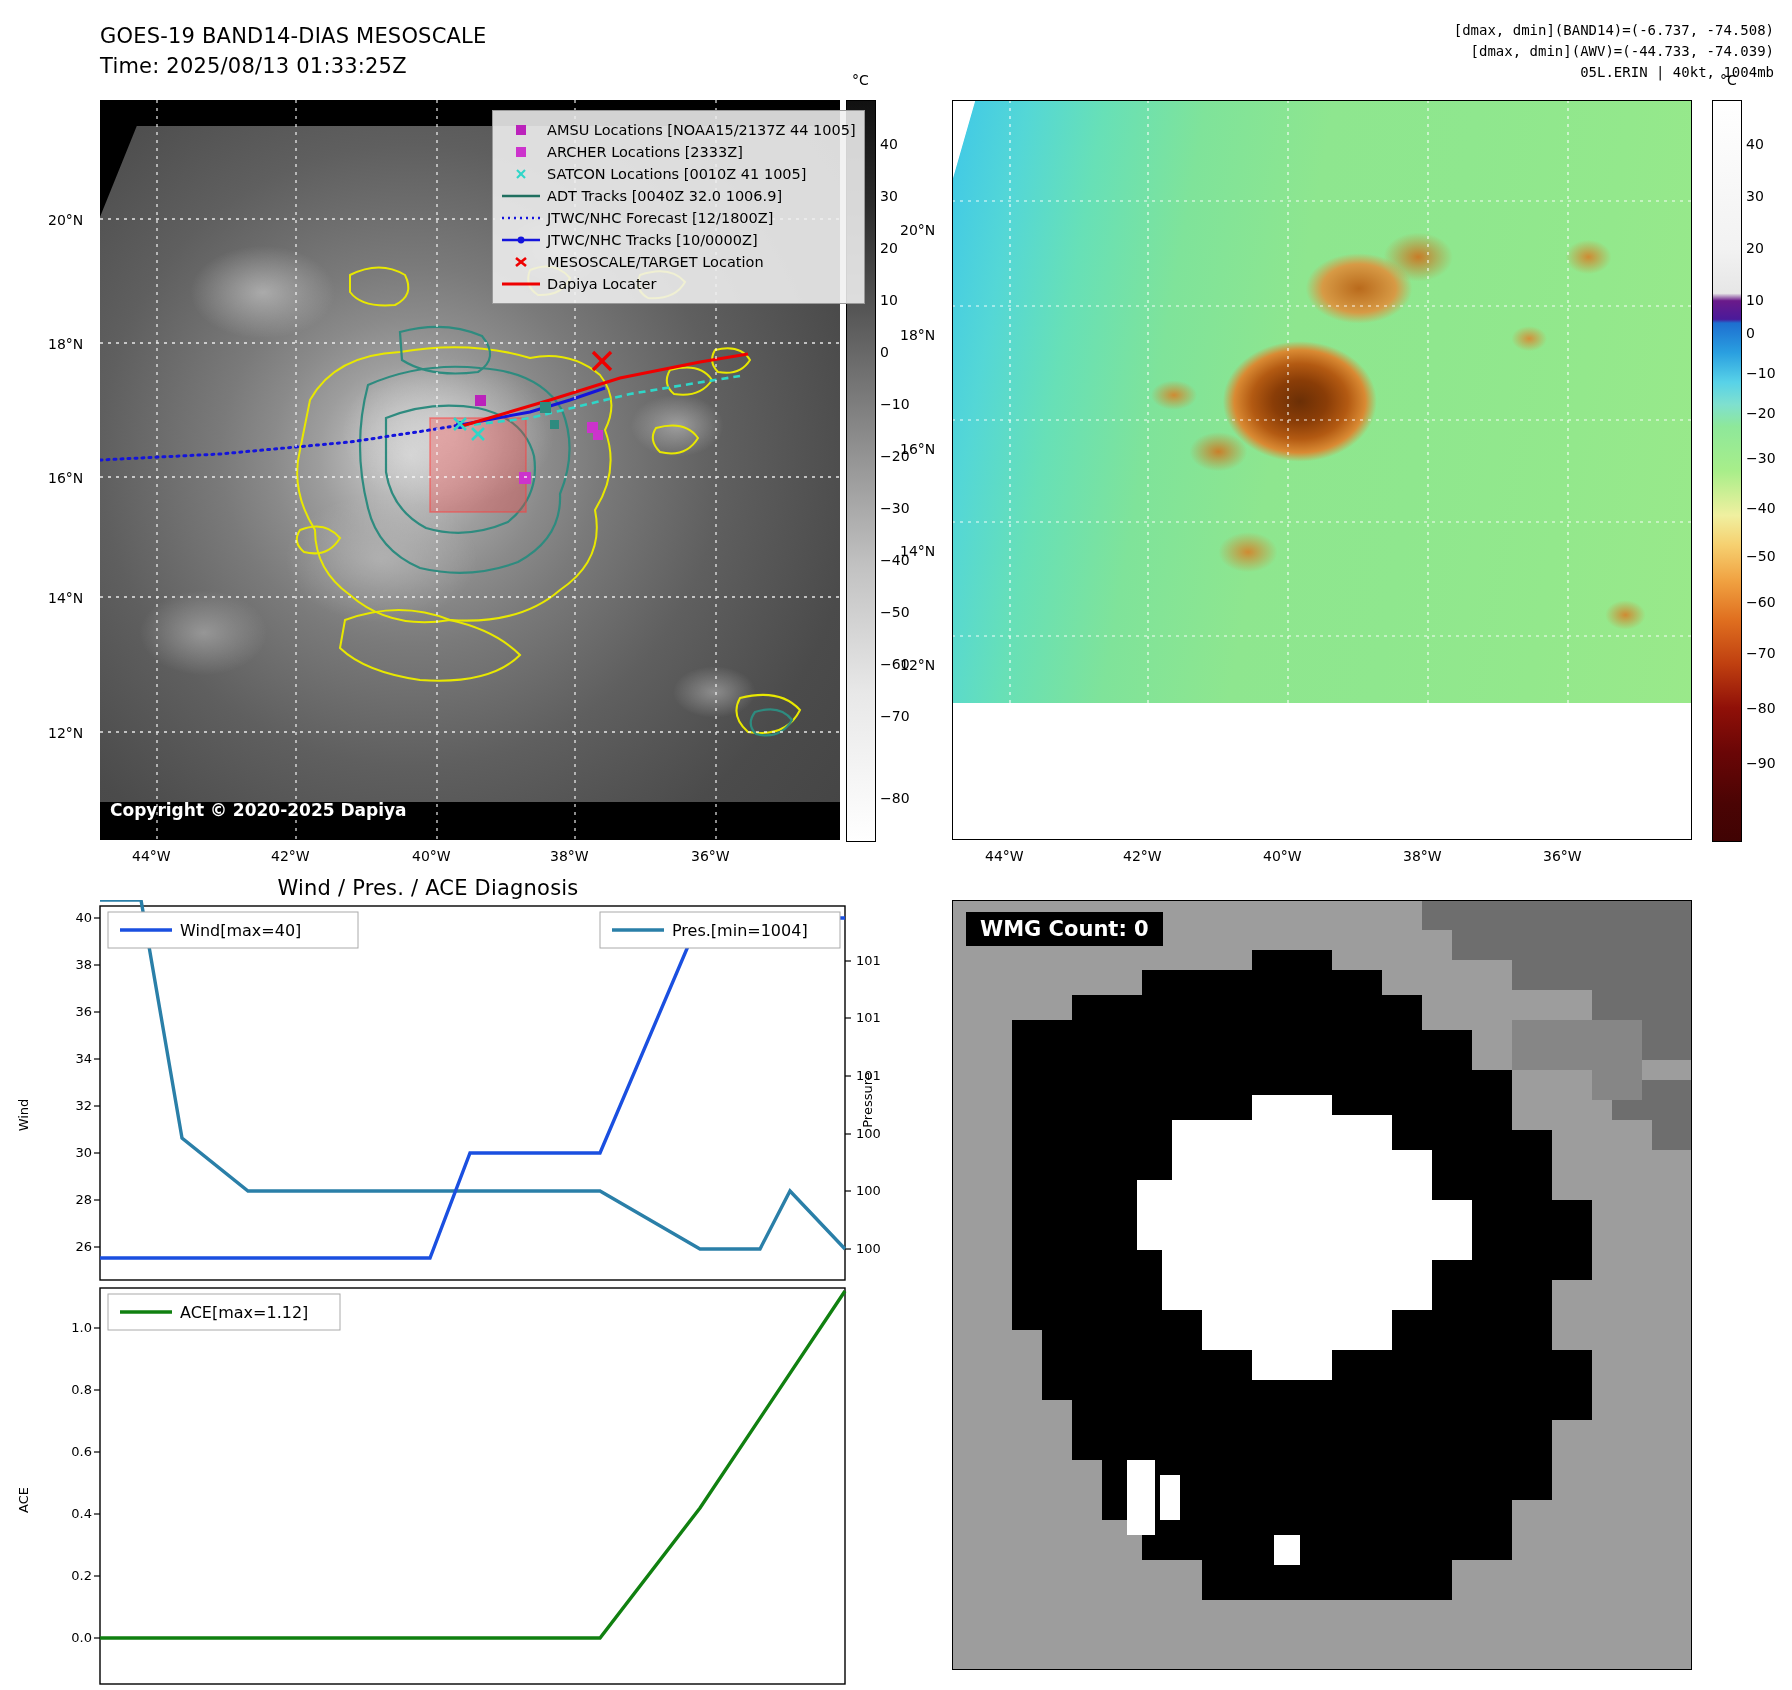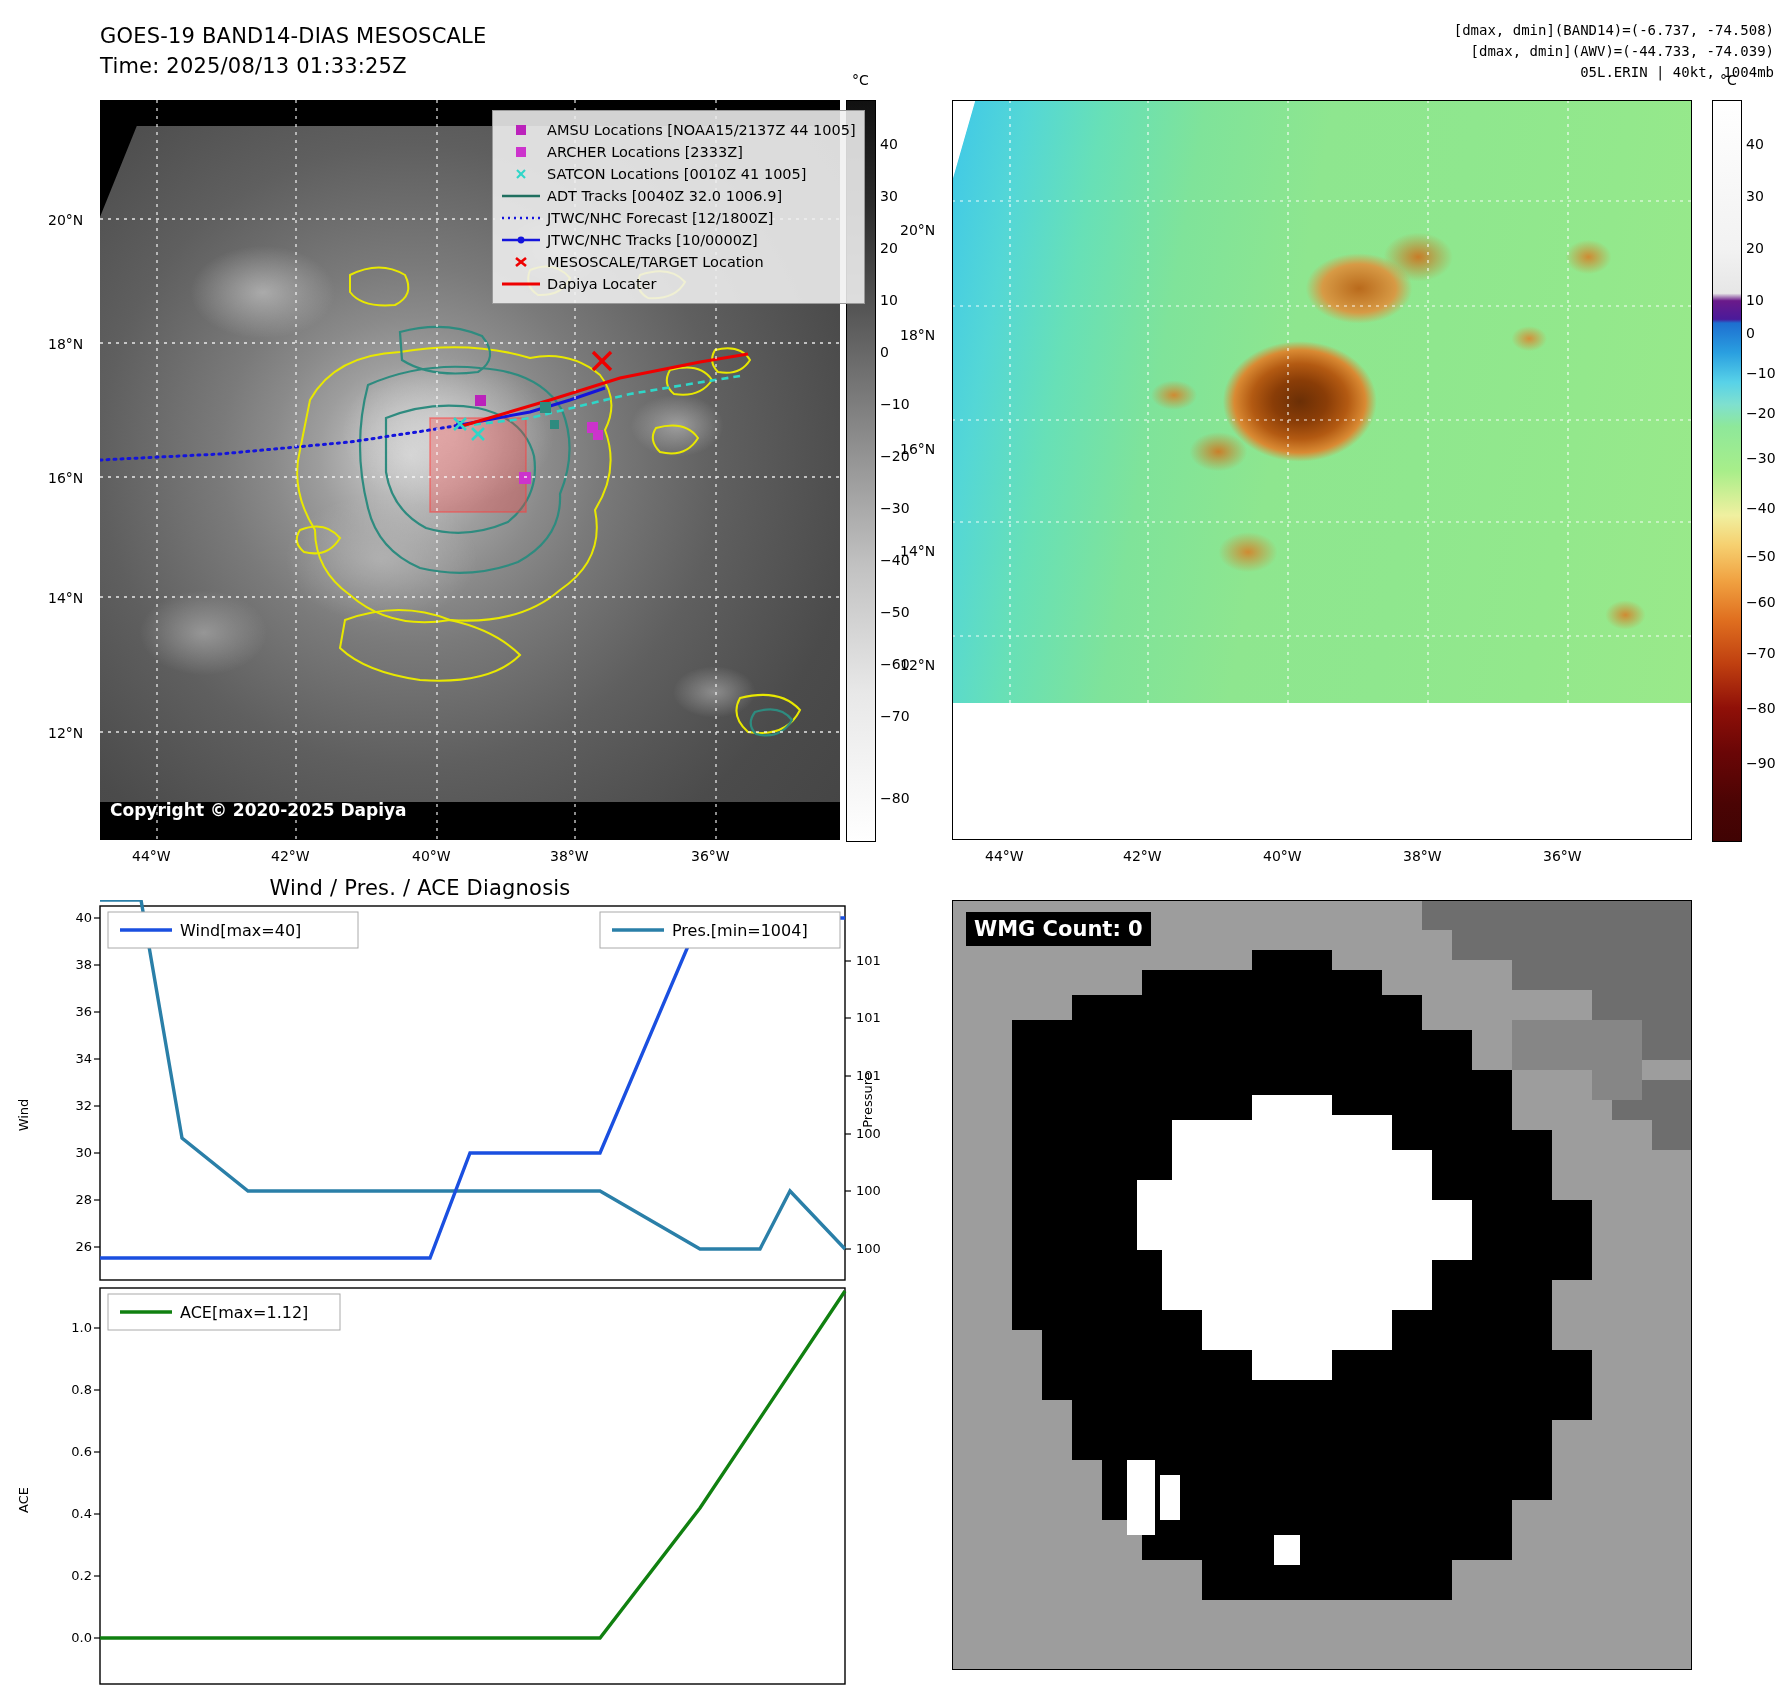--- a/index.html
+++ b/index.html
@@ -70,26 +70,26 @@
   .cbar-ticks div{position:absolute;left:0;white-space:nowrap;}
   .cbar-unit{position:absolute;font-size:14px;}
 
   
   #ir-legend{position:absolute;left:492px;top:110px;background:rgba(240,240,240,.88);
      border:1px solid #999;padding:8px 8px 8px 8px;font-size:14.5px;line-height:22px;}
   #ir-legend .row{display:flex;align-items:center;height:22px;white-space:nowrap;}
   #ir-legend .sym{width:40px;display:flex;align-items:center;justify-content:center;margin-right:6px;}
 
   
-  #bl-title{left:0;top:876px;width:840px;text-align:center;font-size:21px;}
+  #bl-title{left:8px;top:876px;width:840px;text-align:center;font-size:21px;}
 
   
   #wmg-img{left:952px;top:900px;width:740px;height:770px;background:#9b9b9b;}
   #wmg-label{position:absolute;left:14px;top:12px;background:#000;color:#fff;font-weight:bold;
-      font-size:21px;padding:5px 8px;}
+      font-size:21px;padding:5px 14px;}
 
   svg{display:block;}
   text{font-family:"DejaVu Sans",sans-serif;}
 </style>
 </head>
 <body>
 
 <div class="root">
 
   <div class="abs ttl" id="tl-title">

